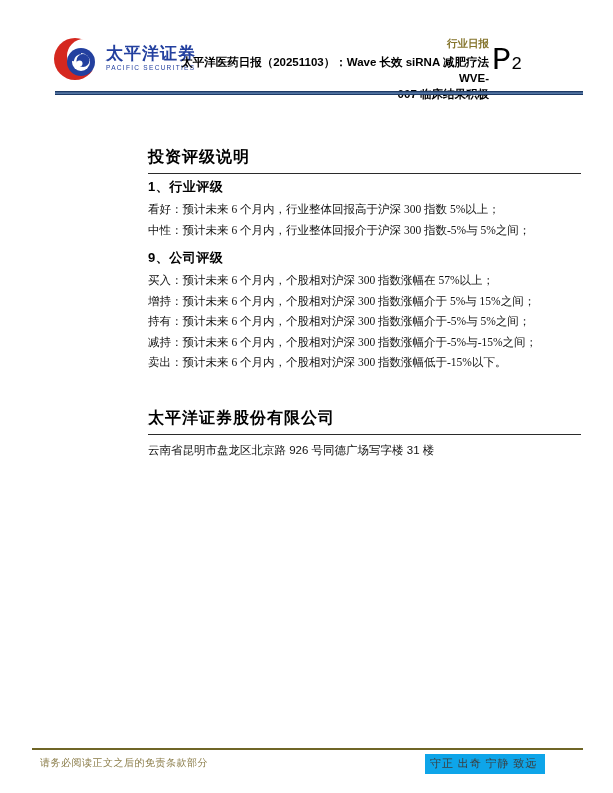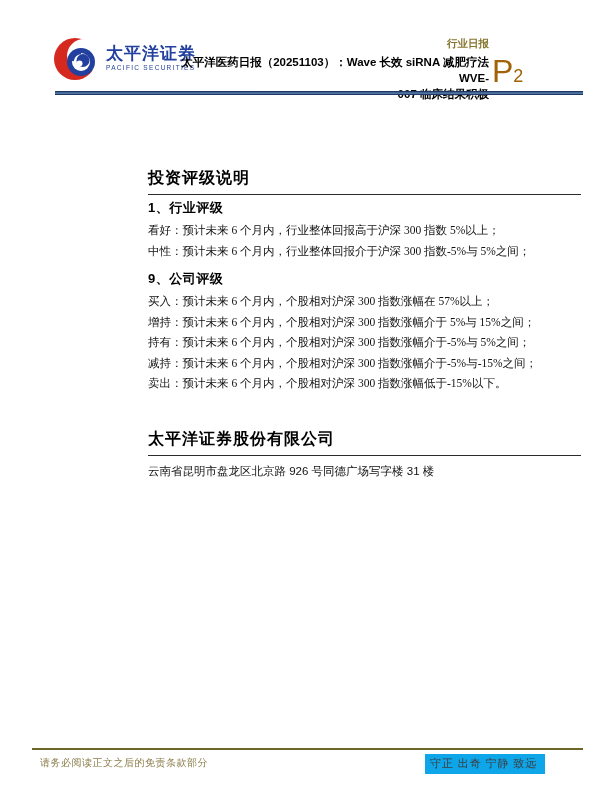--- a/index.html
+++ b/index.html
@@ -13,31 +13,31 @@
   .logo-icon{width:47px;height:54px;display:block;}
   .logo-text{margin-left:5px;display:flex;flex-direction:column;line-height:1;}
   .brand-cn{font-size:17px;font-weight:bold;color:#23409f;letter-spacing:1px;}
   .brand-en{font-size:6.5px;color:#23409f;letter-spacing:1.3px;margin-top:3px;}
   .header-text{
     position:absolute;right:124px;top:37px;width:330px;text-align:right;
   }
   .category{font-size:10.5px;font-weight:bold;color:#86762e;margin-bottom:3px;}
   .doc-title{font-size:11.5px;font-weight:bold;color:#000;line-height:16px;}
   .page-num{
-    position:absolute;left:492px;top:55px;color:#a16207;
-    font-family:Liberation Sans, sans-serif;line-height:1;
+    position:absolute;left:492px;top:45px;color:#000000;
+    font-family:Liberation Mono, monospace;line-height:1;
   }
   .page-num .p{font-size:32px;}
   .page-num .n{font-size:18px;}
   .header-rule{
     position:absolute;left:55px;top:91px;width:528px;height:4px;
     background:linear-gradient(to bottom,#1d3a66 0%,#1d3a66 25%,#5a7cab 45%,#5a7cab 60%,#1d3a66 80%,#1d3a66 100%);
   }
   
-  .content{position:absolute;left:148px;top:147px;width:433px;margin-top:21px;}
+  .content{position:absolute;left:148px;top:147px;width:433px;}
   .section-title{
     font-size:16px;font-weight:bold;color:#000;letter-spacing:1px;
     padding-bottom:5px;border-bottom:1.2px solid #2b2b2b;margin:0;
   }
   .sub-heading{font-size:13px;font-weight:bold;color:#000;margin:4px 0 3px 0;letter-spacing:0.5px;}
   .rating-item{
     font-family:"Liberation Serif","DejaVu Serif",serif;
     font-size:11.5px;color:#111;line-height:20.5px;margin:0;white-space:nowrap;
   }
   .company-block{margin-top:35px;}

